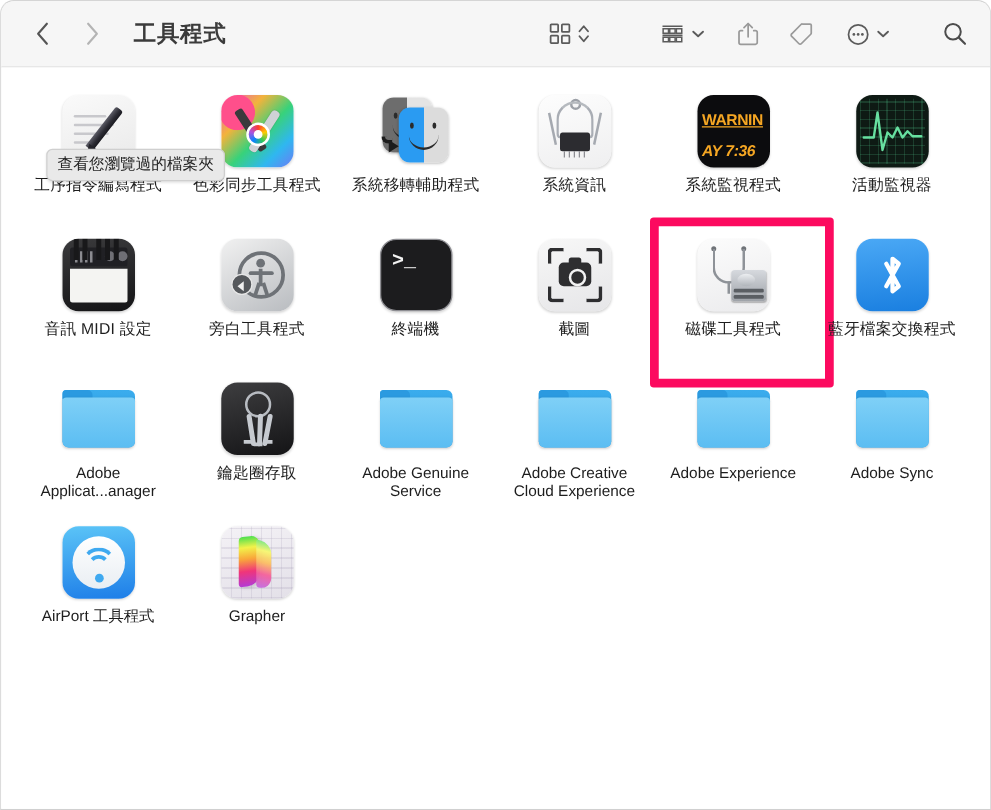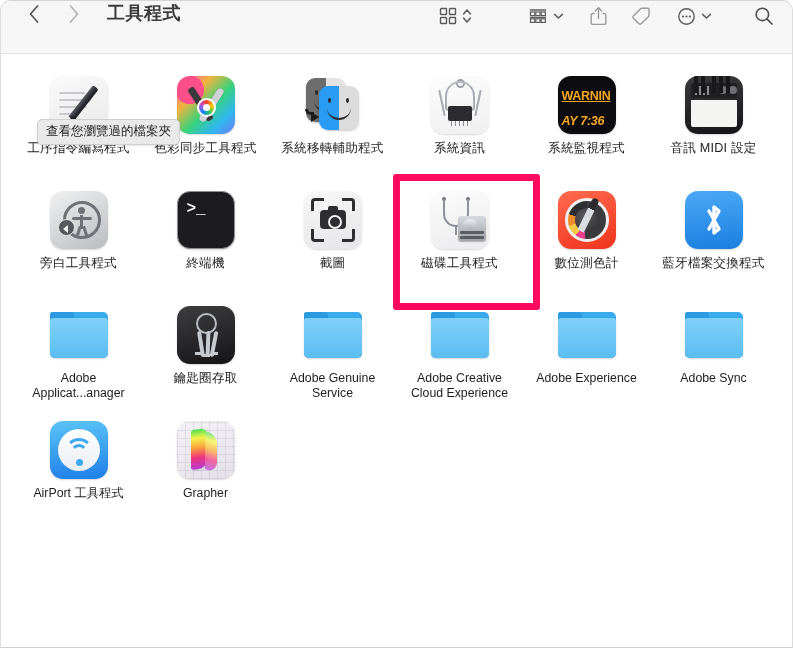--- a/index.html
+++ b/index.html
@@ -25,21 +25,21 @@
     border-bottom: 1px solid #d0d0d0;
   }
 
   
   #toolbar {
     position: relative;
     height: 53px;
     background: #f6f6f6;
     border-bottom: 1px solid #e2e2e2;
     display: flex;
-    align-items: flex-start;
+    align-items: center;
     padding: 0 18px 0 22px;
   }
 
   .nav-arrows { display: flex; align-items: center; gap: 18px; }
 
   .nav-btn {
     width: 22px; height: 26px;
     display: flex; align-items: center; justify-content: center;
     cursor: default;
   }
@@ -608,20 +608,31 @@
       <div class="cell">
         <div class="icon-box">
           <div class="ic ic-sysmon">
             <div class="t1">WARNIN</div>
             <div class="t2">AY 7:36</div>
           </div>
         </div>
         <div class="label cjk">系統監視程式</div>
       </div>
 
+      <div class="cell">
+        <div class="icon-box">
+          <div class="ic ic-activity">
+            <div class="gridlines"></div>
+            <svg width="58" height="58" viewBox="0 0 58 58" aria-hidden="true">
+              <path d="M6 34 L14 34 L17 14 L21 44 L25 30 L29 34 L33 26 L37 34 L41 29 L45 33 L52 33" fill="none" stroke="#67e0a0" stroke-width="1.9" stroke-linecap="round" stroke-linejoin="round"></path>
+            </svg>
+          </div>
+        </div>
+        <div class="label cjk">活動監視器</div>
+      </div>
 
       <div class="cell">
         <div class="icon-box">
           <div class="ic ic-midi">
             <div class="panel"></div>
             <div class="fader" style="left:10px;"></div>
               <div class="fader" style="left:14px;"></div>
             <div class="fader" style="left:18px;"></div>
               <div class="fader" style="left:22px;"></div>
             <div class="knob" style="left:34px;"></div>
@@ -685,29 +696,20 @@
             <div class="tube"></div>
             <div class="hdd">
               <div class="slot" style="top:15px;"></div>
               <div class="slot" style="top:20px;"></div>
             </div>
           </div>
         </div>
         <div class="label cjk">磁碟工具程式</div>
       </div>
 
-      <div class="cell">
-        <div class="icon-box">
-          <div class="ic ic-colormeter">
-            <div class="dial"></div>
-            <div class="dropper"></div>
-          </div>
-        </div>
-        <div class="label cjk">數位測色計</div>
-      </div>
 
       <div class="cell">
         <div class="icon-box">
           <div class="ic ic-bluetooth">
             <svg width="26" height="42" viewBox="0 0 26 42" aria-hidden="true">
               <path d="M8 12 L18 30 L13 34 L13 8 L18 12 L8 30" fill="none" stroke="#ffffff" stroke-width="3.4" stroke-linecap="round" stroke-linejoin="round"></path>
             </svg>
           </div>
         </div>
         <div class="label cjk">藍牙檔案交換程式</div>

